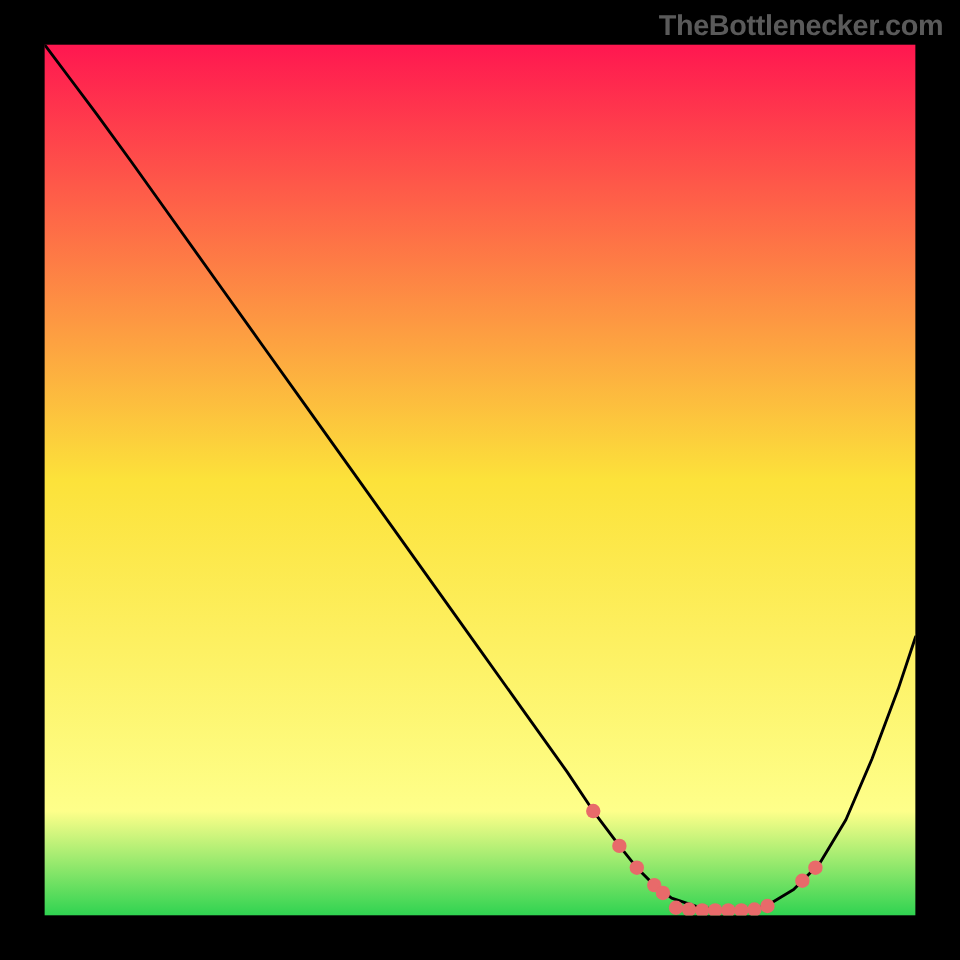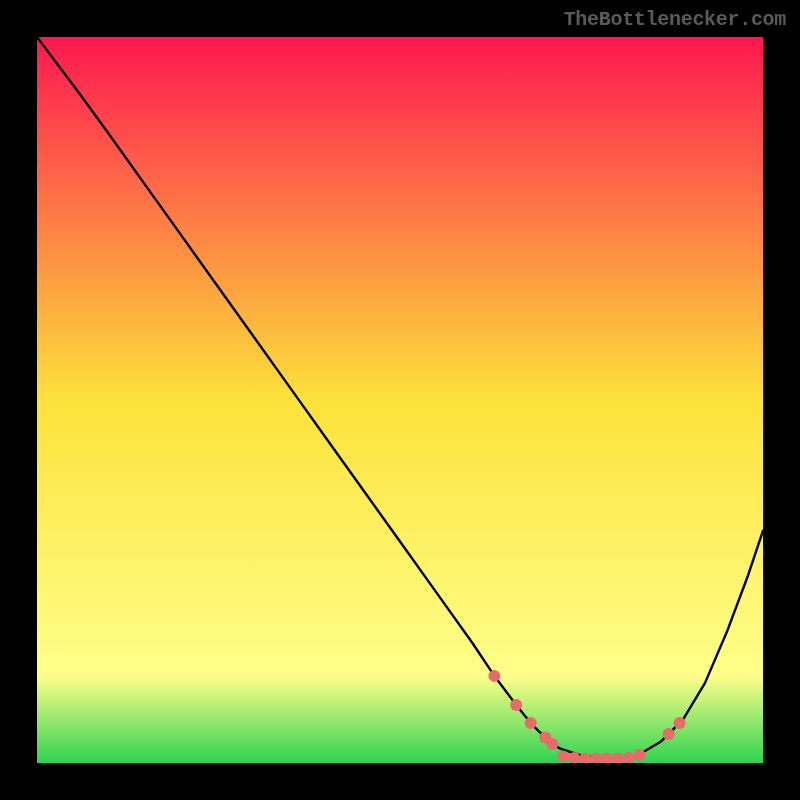--- a/index.html
+++ b/index.html
@@ -25,24 +25,23 @@
     left: 37px;
     top: 37px;
     width: 726px;
     height: 726px;
   }
   .attribution {
     position: absolute;
     top: 8px;
     right: 14px;
     color: #5a5a5a;
-    font-size: 20px;
+    font-size: 24px;
     font-weight: 600;
     letter-spacing: -0.3px;
-    font-family: Liberation Mono, monospace;
   }
   svg {
     display: block;
   }
 </style>
 </head>
 <body>
 
 <div class="frame">
 

